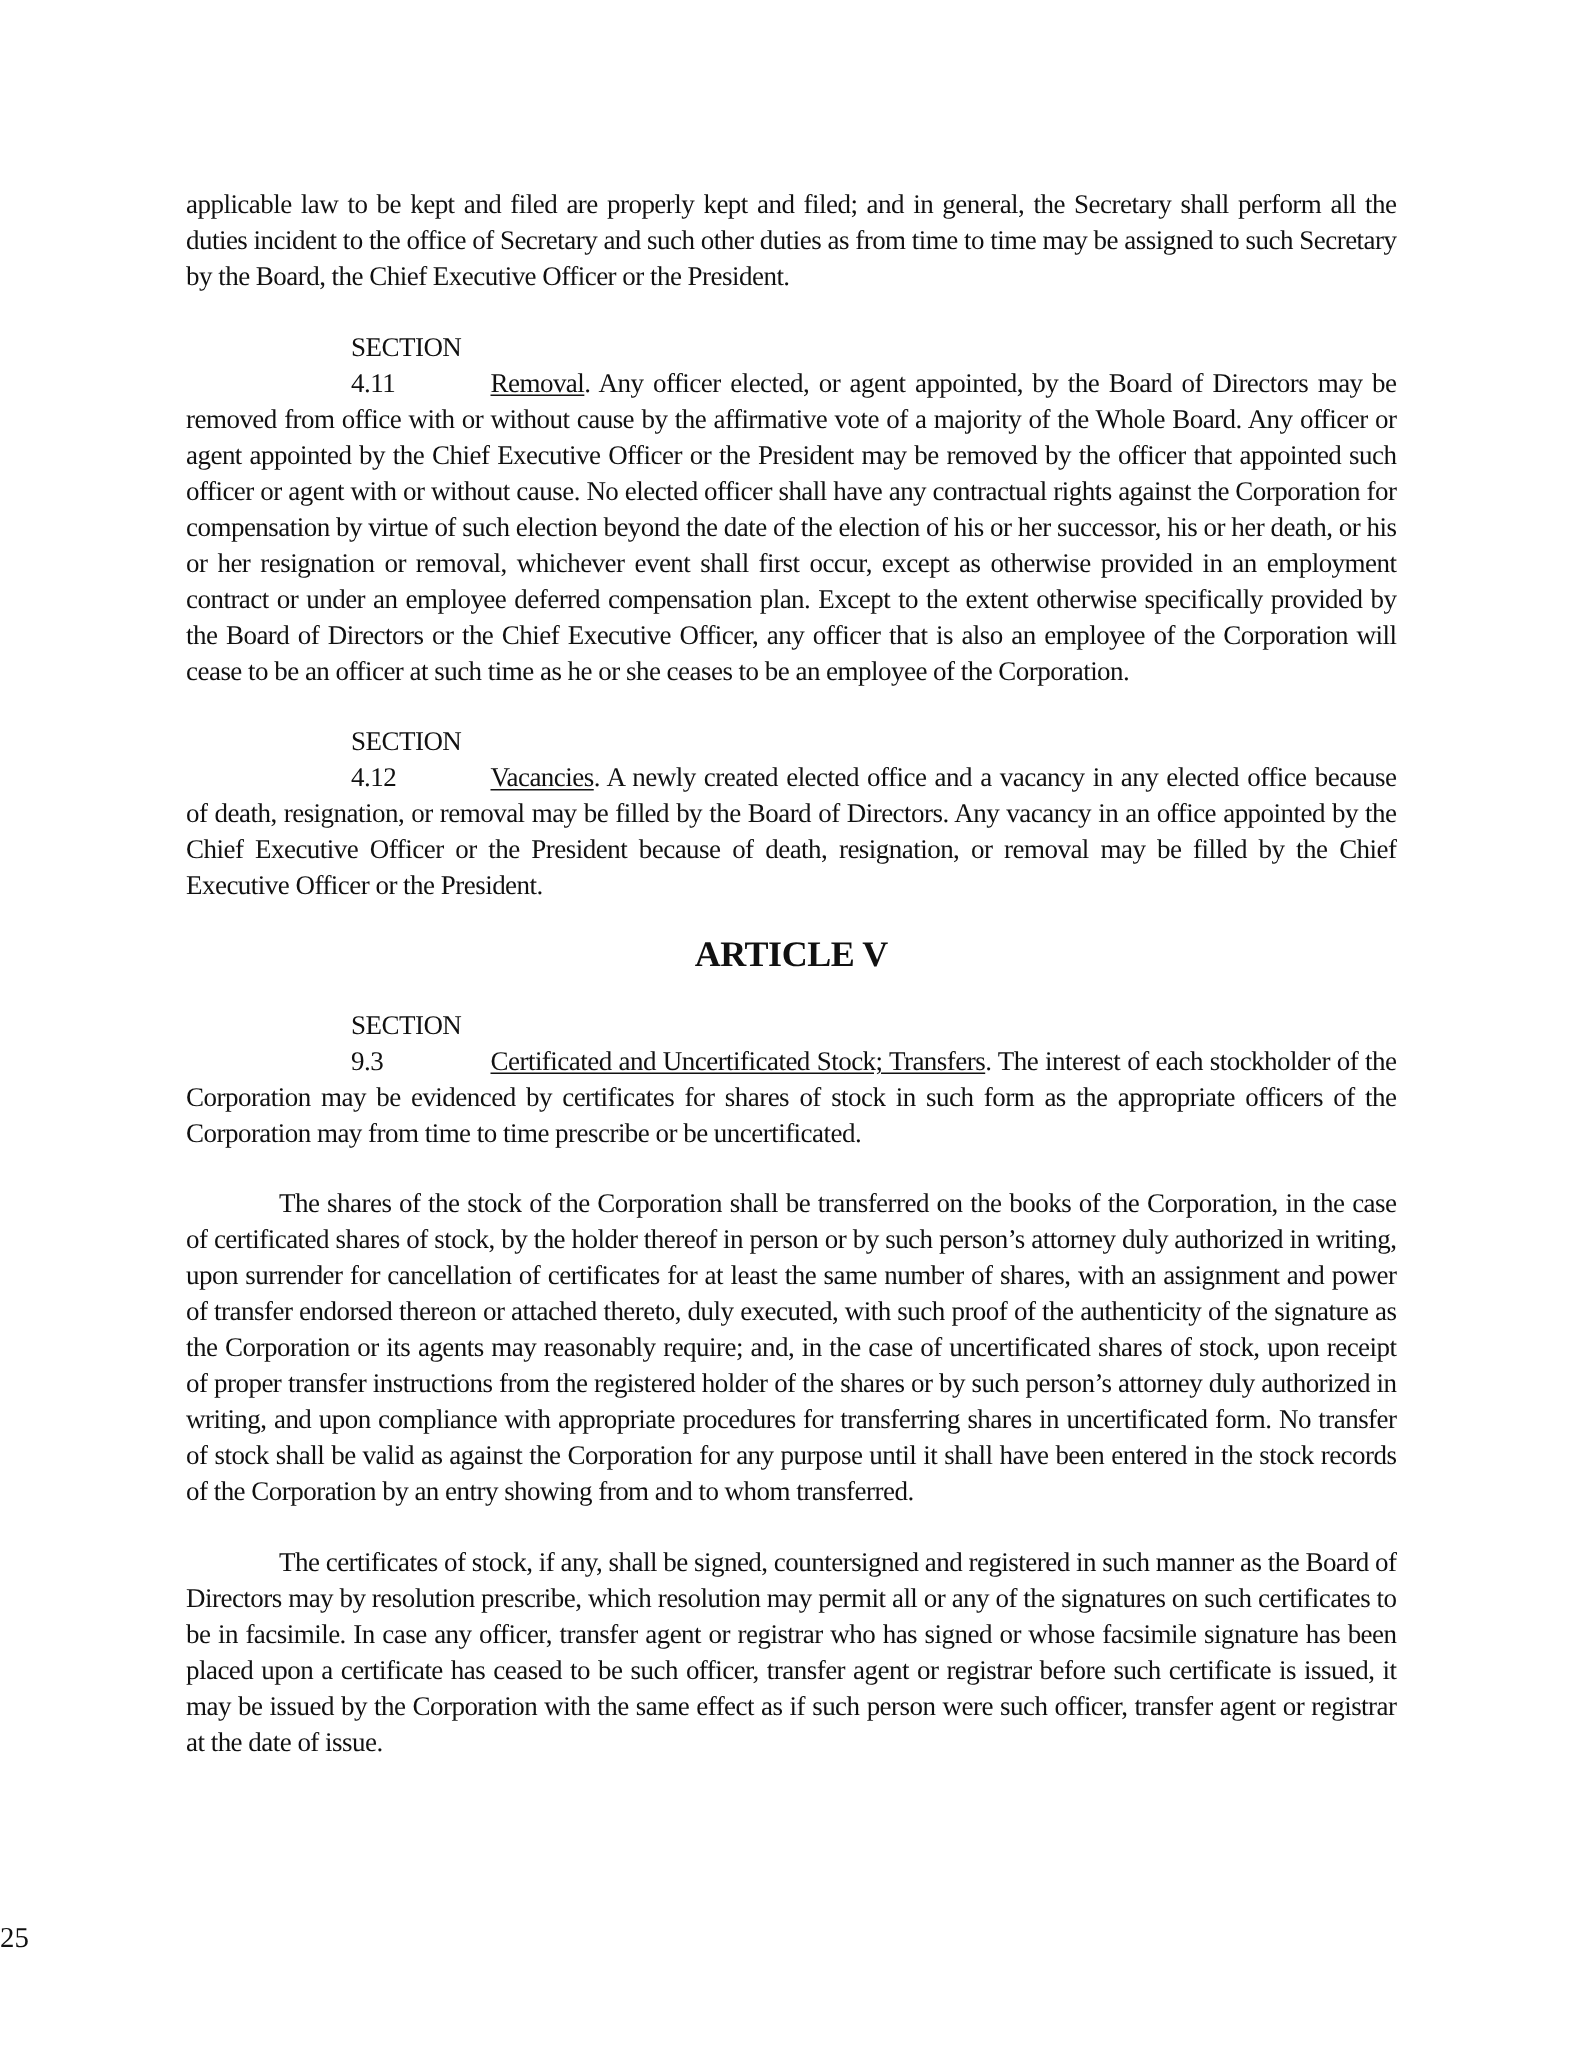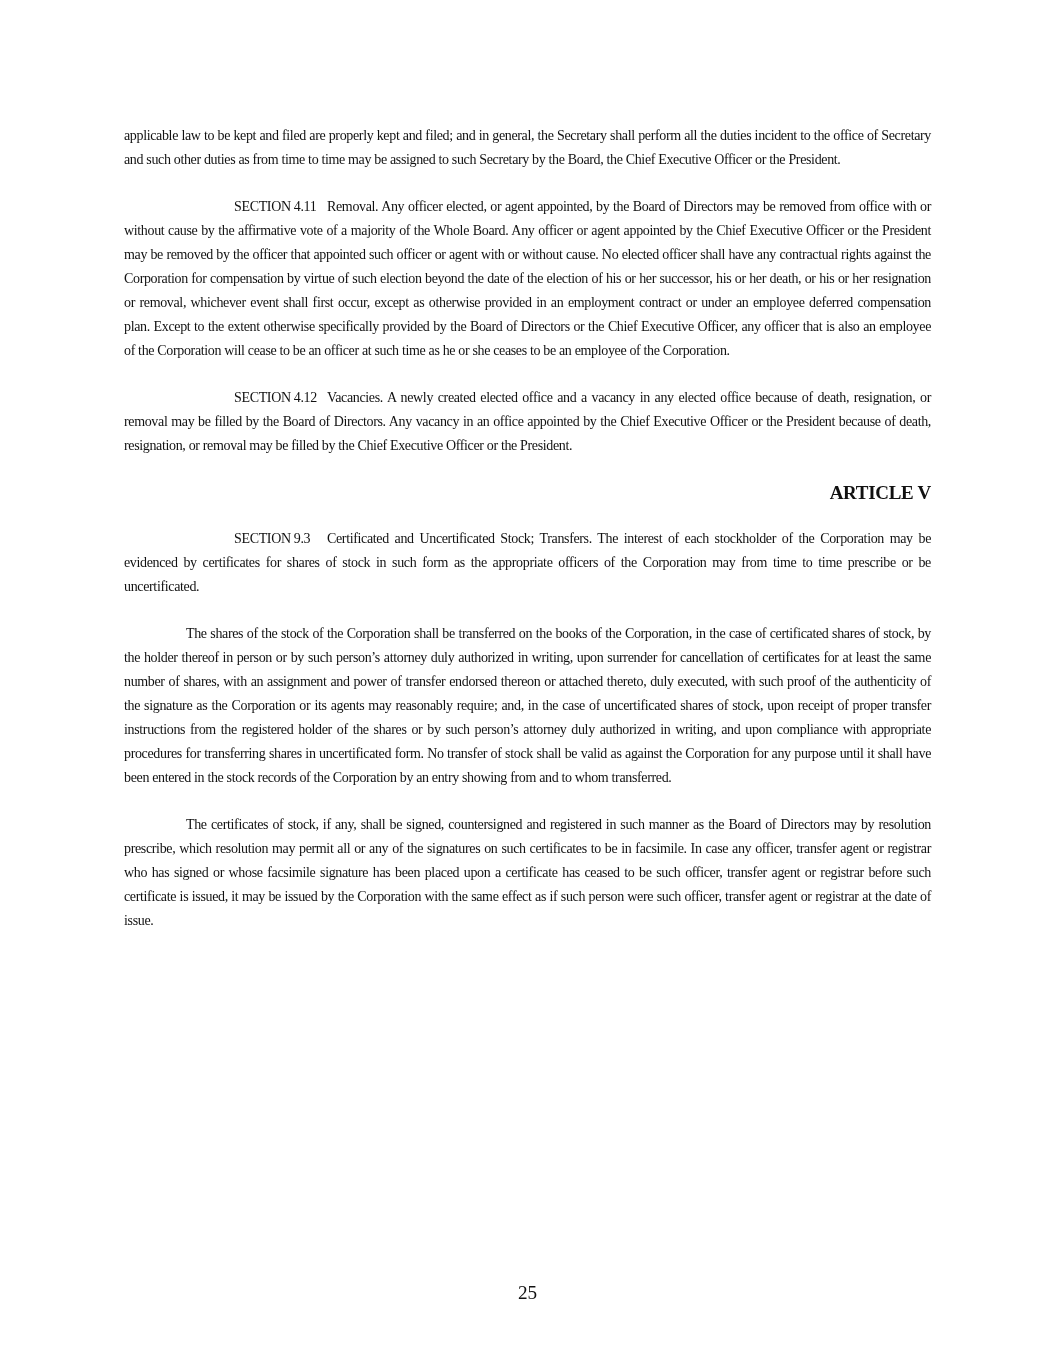--- a/index.html
+++ b/index.html
@@ -16,53 +16,53 @@
     color: #111111;
   }
   .page {
     position: absolute;
     left: 124px;
     top: 124px;
     width: 807px;
   }
   p.para {
     margin: 0 0 23px 0;
-    font-size: 14px;
+    font-size: 18px;
     line-height: 24px;
     text-align: justify;
     letter-spacing: -0.35px;
     word-spacing: 0px;
   }
   p.indent {
     text-indent: 62px;
   }
   .sec-num {
     display: inline-block;
     width: 93px;
     text-indent: 0;
     margin-left: 48px;
   }
   .heading-u {
+    text-decoration: underline;
     text-underline-offset: 2px;
   }
   .article {
-    text-align: right;
+    text-align: center;
     font-weight: bold;
-    font-size: 19px;
+    font-size: 24px;
     line-height: 24px;
     margin: 0 0 22px 0;
     letter-spacing: -0.3px;
   }
   .article div { margin: 0; }
   .page-number {
     position: absolute;
     top: 1281px;
     left: 0;
     width: 1055px;
-    text-align: center;
     font-size: 19.2px;
     line-height: 24px;
   }
 </style>
 </head>
 <body>
 
 <div class="page">
 
   <p class="para">applicable law to be kept and filed are properly kept and filed; and in general, the Secretary shall perform all the duties incident to the office of Secretary and such other duties as from time to time may be assigned to such Secretary by the Board, the Chief Executive Officer or the President.</p>

